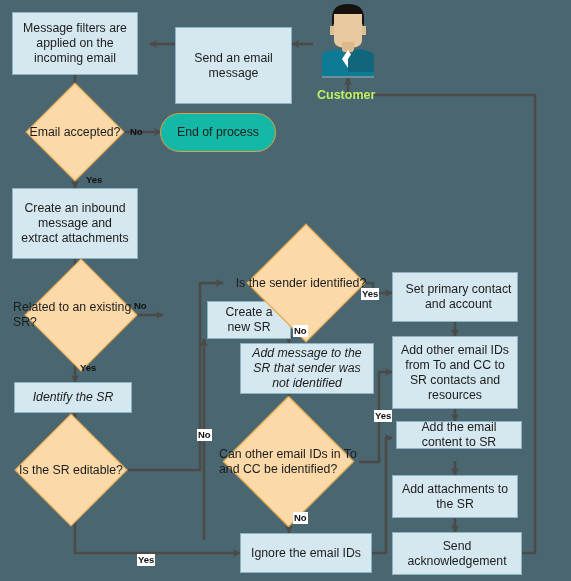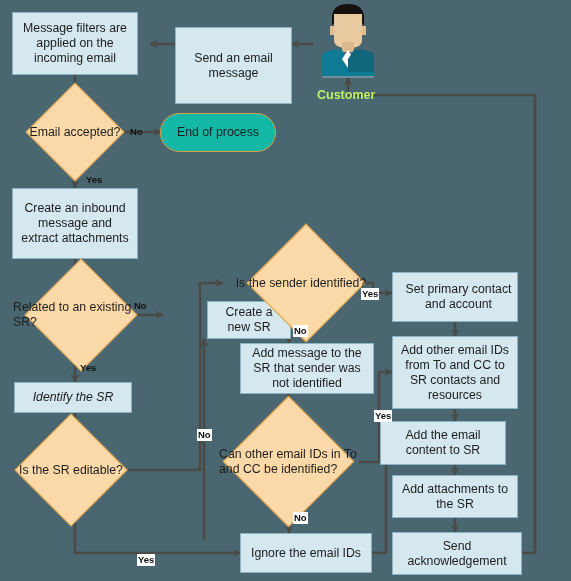--- a/index.html
+++ b/index.html
@@ -190,42 +190,42 @@
   <div class="dec-wrap" style="left:14px;top:430px;width:114px;height:80px;">
     <div class="shape" style="left:17px;top:0px;width:80px;height:80px;"></div>
     <div class="txt">Is the SR editable?</div>
   </div>
 
   <div class="dec-wrap" style="left:223px;top:246px;width:132px;height:74px;margin-left:12px;">
     <div class="shape" style="left:29px;top:-5px;width:84px;height:84px;"></div>
     <div class="txt">Is the sender identified?</div>
   </div>
 
-  <div class="node proc" style="left:240px;top:343px;width:134px;height:51px;">
+  <div class="node proc" style="left:240px;top:343px;width:134px;height:51px;font-style:italic;">
     <span>Add message to the SR that sender was not identified</span>
   </div>
 
   <div class="dec-wrap" style="left:219px;top:415px;width:140px;height:93px;">
     <div class="shape" style="left:23px;top:0px;width:93px;height:93px;"></div>
     <div class="txt">Can other email IDs in To and CC be identified?</div>
   </div>
 
   <div class="node proc" style="left:240px;top:533px;width:132px;height:40px;">
     <span>Ignore the email IDs</span>
   </div>
 
   <div class="node proc" style="left:392px;top:272px;width:126px;height:50px;padding-left:12px;">
     <span>Set primary contact and account</span>
   </div>
 
   <div class="node proc" style="left:392px;top:336px;width:126px;height:73px;">
     <span>Add other email IDs from To and CC to SR contacts and resources</span>
   </div>
 
-  <div class="node proc" style="left:380px;top:421px;width:126px;height:44px;">
+  <div class="node proc" style="left:396px;top:421px;width:126px;height:28px;">
     <span>Add the email content to SR</span>
   </div>
 
   <div class="node proc" style="left:392px;top:475px;width:126px;height:43px;">
     <span>Add attachments to the SR</span>
   </div>
 
   <div class="node proc" style="left:392px;top:532px;width:130px;height:43px;">
     <span>Send acknowledgement</span>
   </div>

